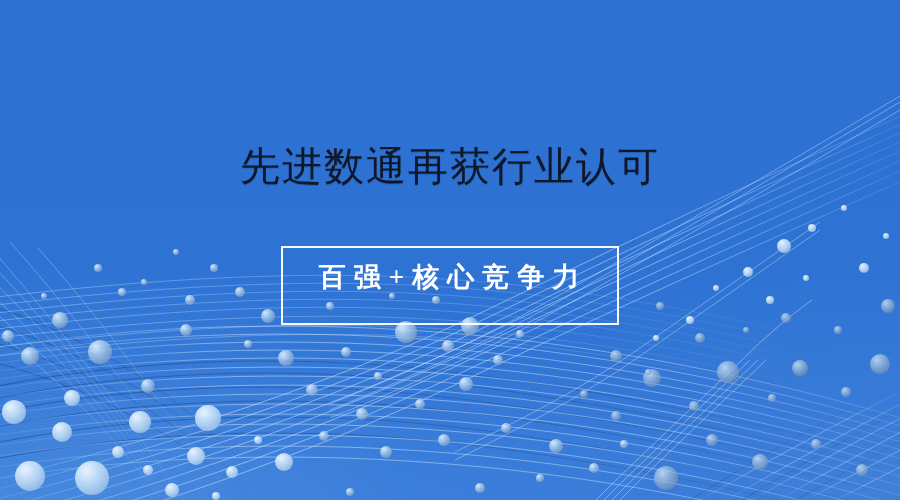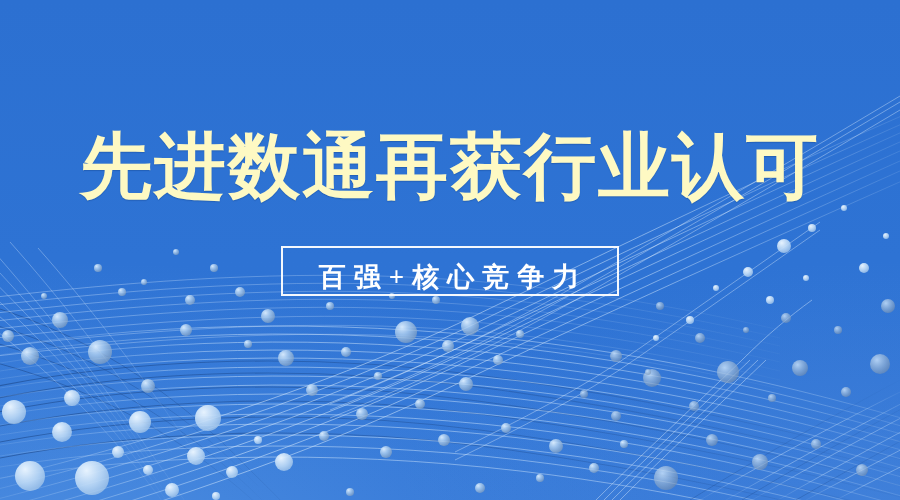--- a/index.html
+++ b/index.html
@@ -36,40 +36,40 @@
   .title-wrap {
     position: absolute;
     left: 0;
     top: 132px;
     width: 900px;
     text-align: center;
     z-index: 20;
   }
   .main-title {
     display: inline-block;
-    color: #fef9c3;
-    font-size: 72px;
+    color: #0f172a;
+    font-size: 40px;
     line-height: 70px;
-    font-weight: 700;
+    font-weight: 400;
     letter-spacing: 2px;
     white-space: nowrap;
     text-shadow: 0 1px 1px rgba(12,52,110,0.28);
   }
   .sub-wrap {
     position: absolute;
     left: 0;
     top: 246px;
     width: 900px;
     text-align: center;
     z-index: 20;
   }
   .sub-box {
     display: inline-block;
     border: 2px solid rgba(255,255,255,0.95);
-    padding: 12px 30px 0 36px;
+    padding: 12px 30px 29px 36px;
     line-height: 1;
   }
   .sub-title {
     display: inline-block;
     color: #ffffff;
     font-size: 27px;
     line-height: 34px;
     font-weight: 600;
     letter-spacing: 8px;
     white-space: nowrap;

